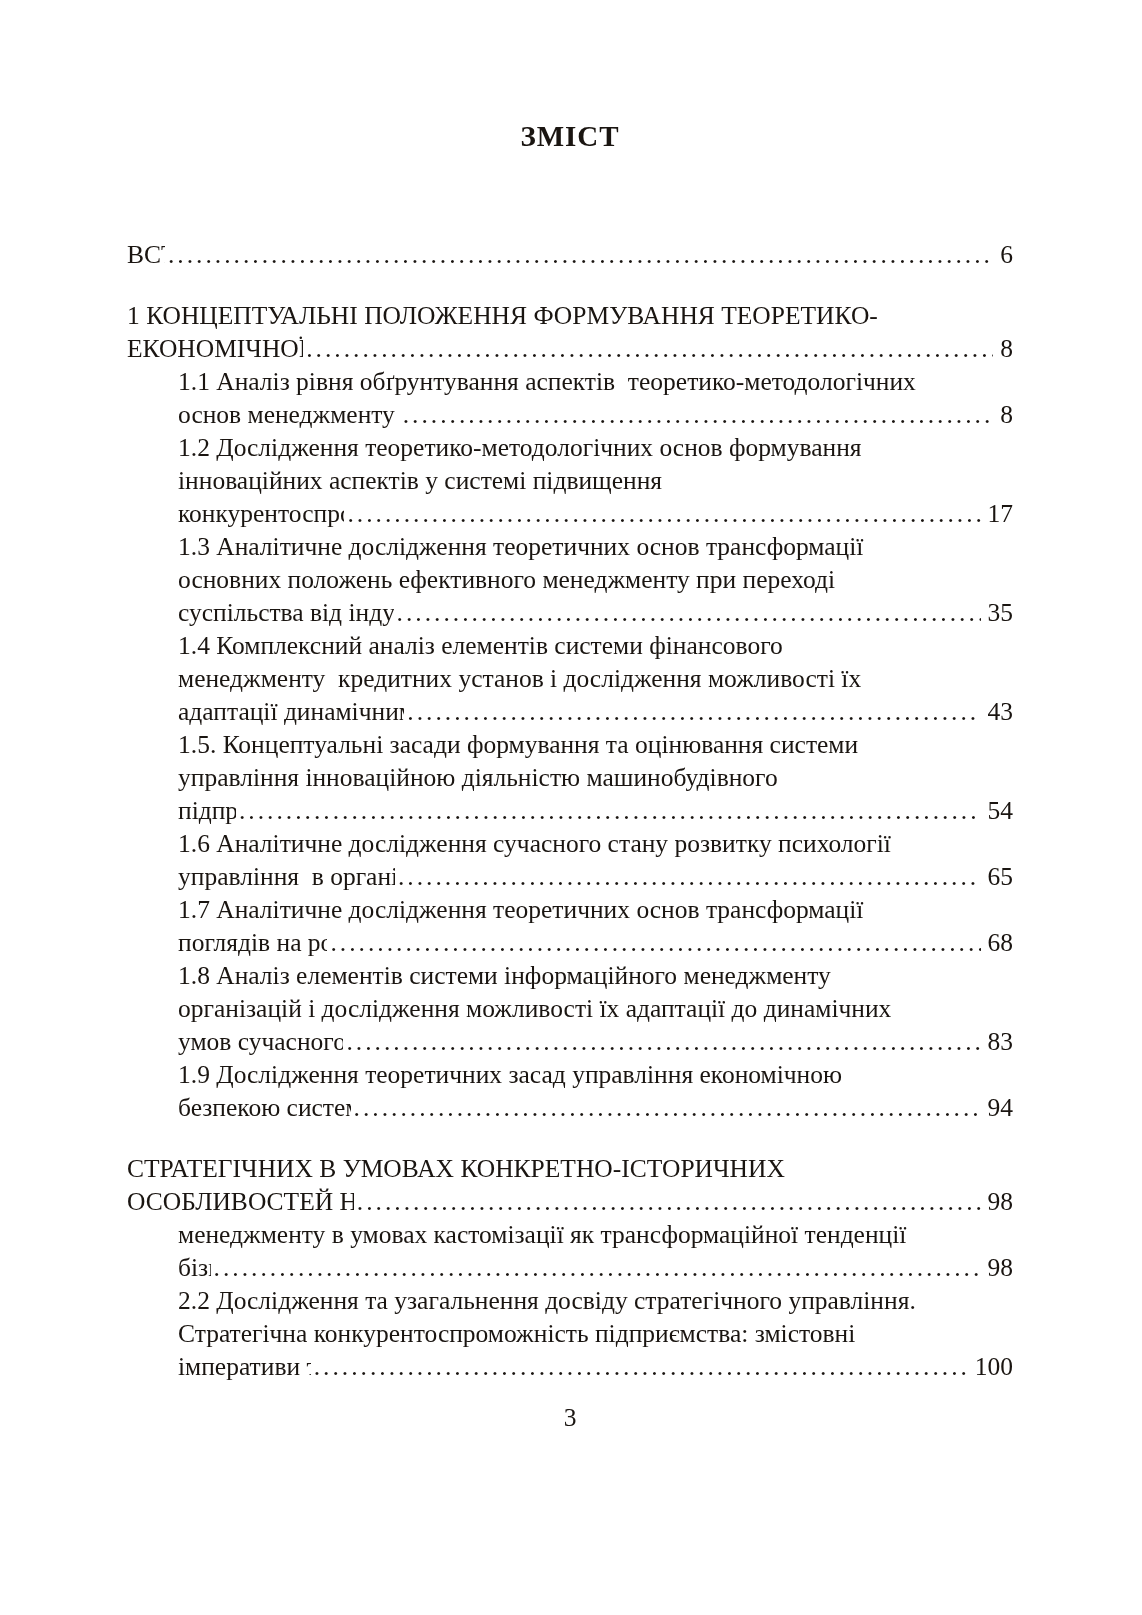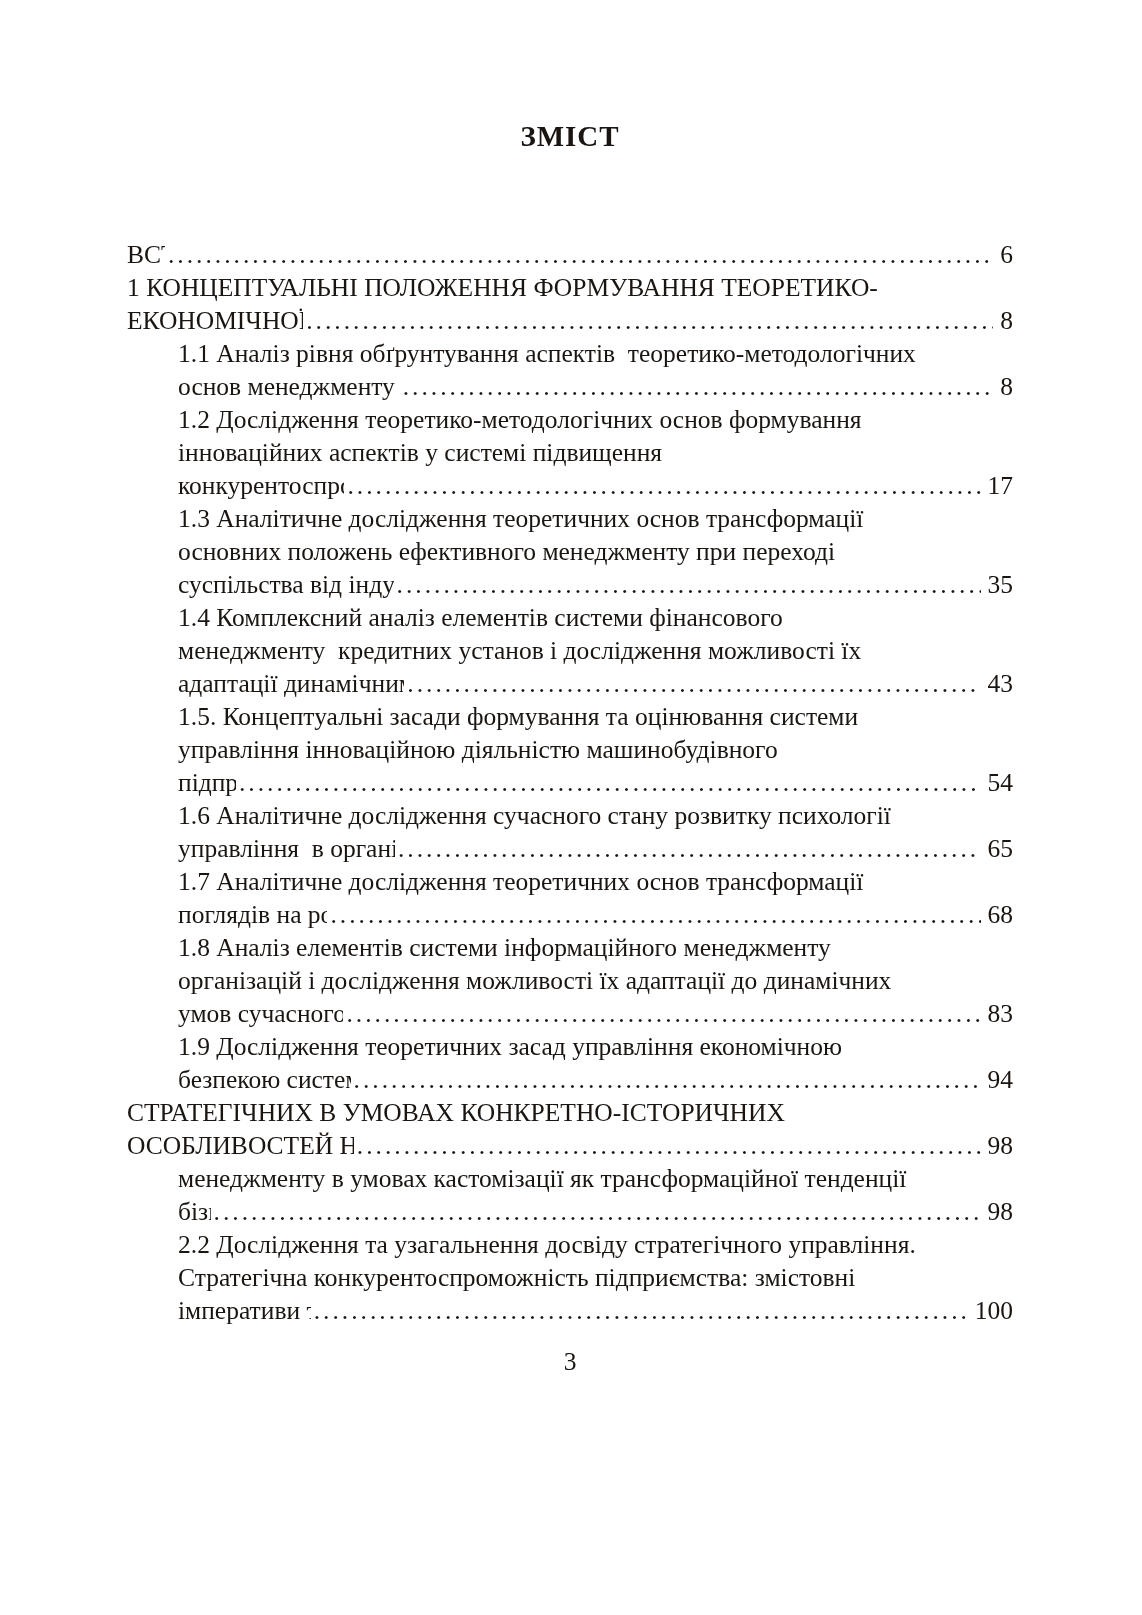--- a/index.html
+++ b/index.html
@@ -27,20 +27,21 @@
     font-weight: bold;
     font-size: 29px;
     letter-spacing: 1px;
     line-height: 36px;
     margin: 0 0 84px 0;
   }
   .toc {
     width: 100%;
   }
   .entry.gap {
+    margin-top: 28px;
   }
   .entry.section {
     padding-left: 51px;
   }
   .line {
     line-height: 33px;
     white-space: pre;
     overflow: hidden;
   }
   .line.last {

